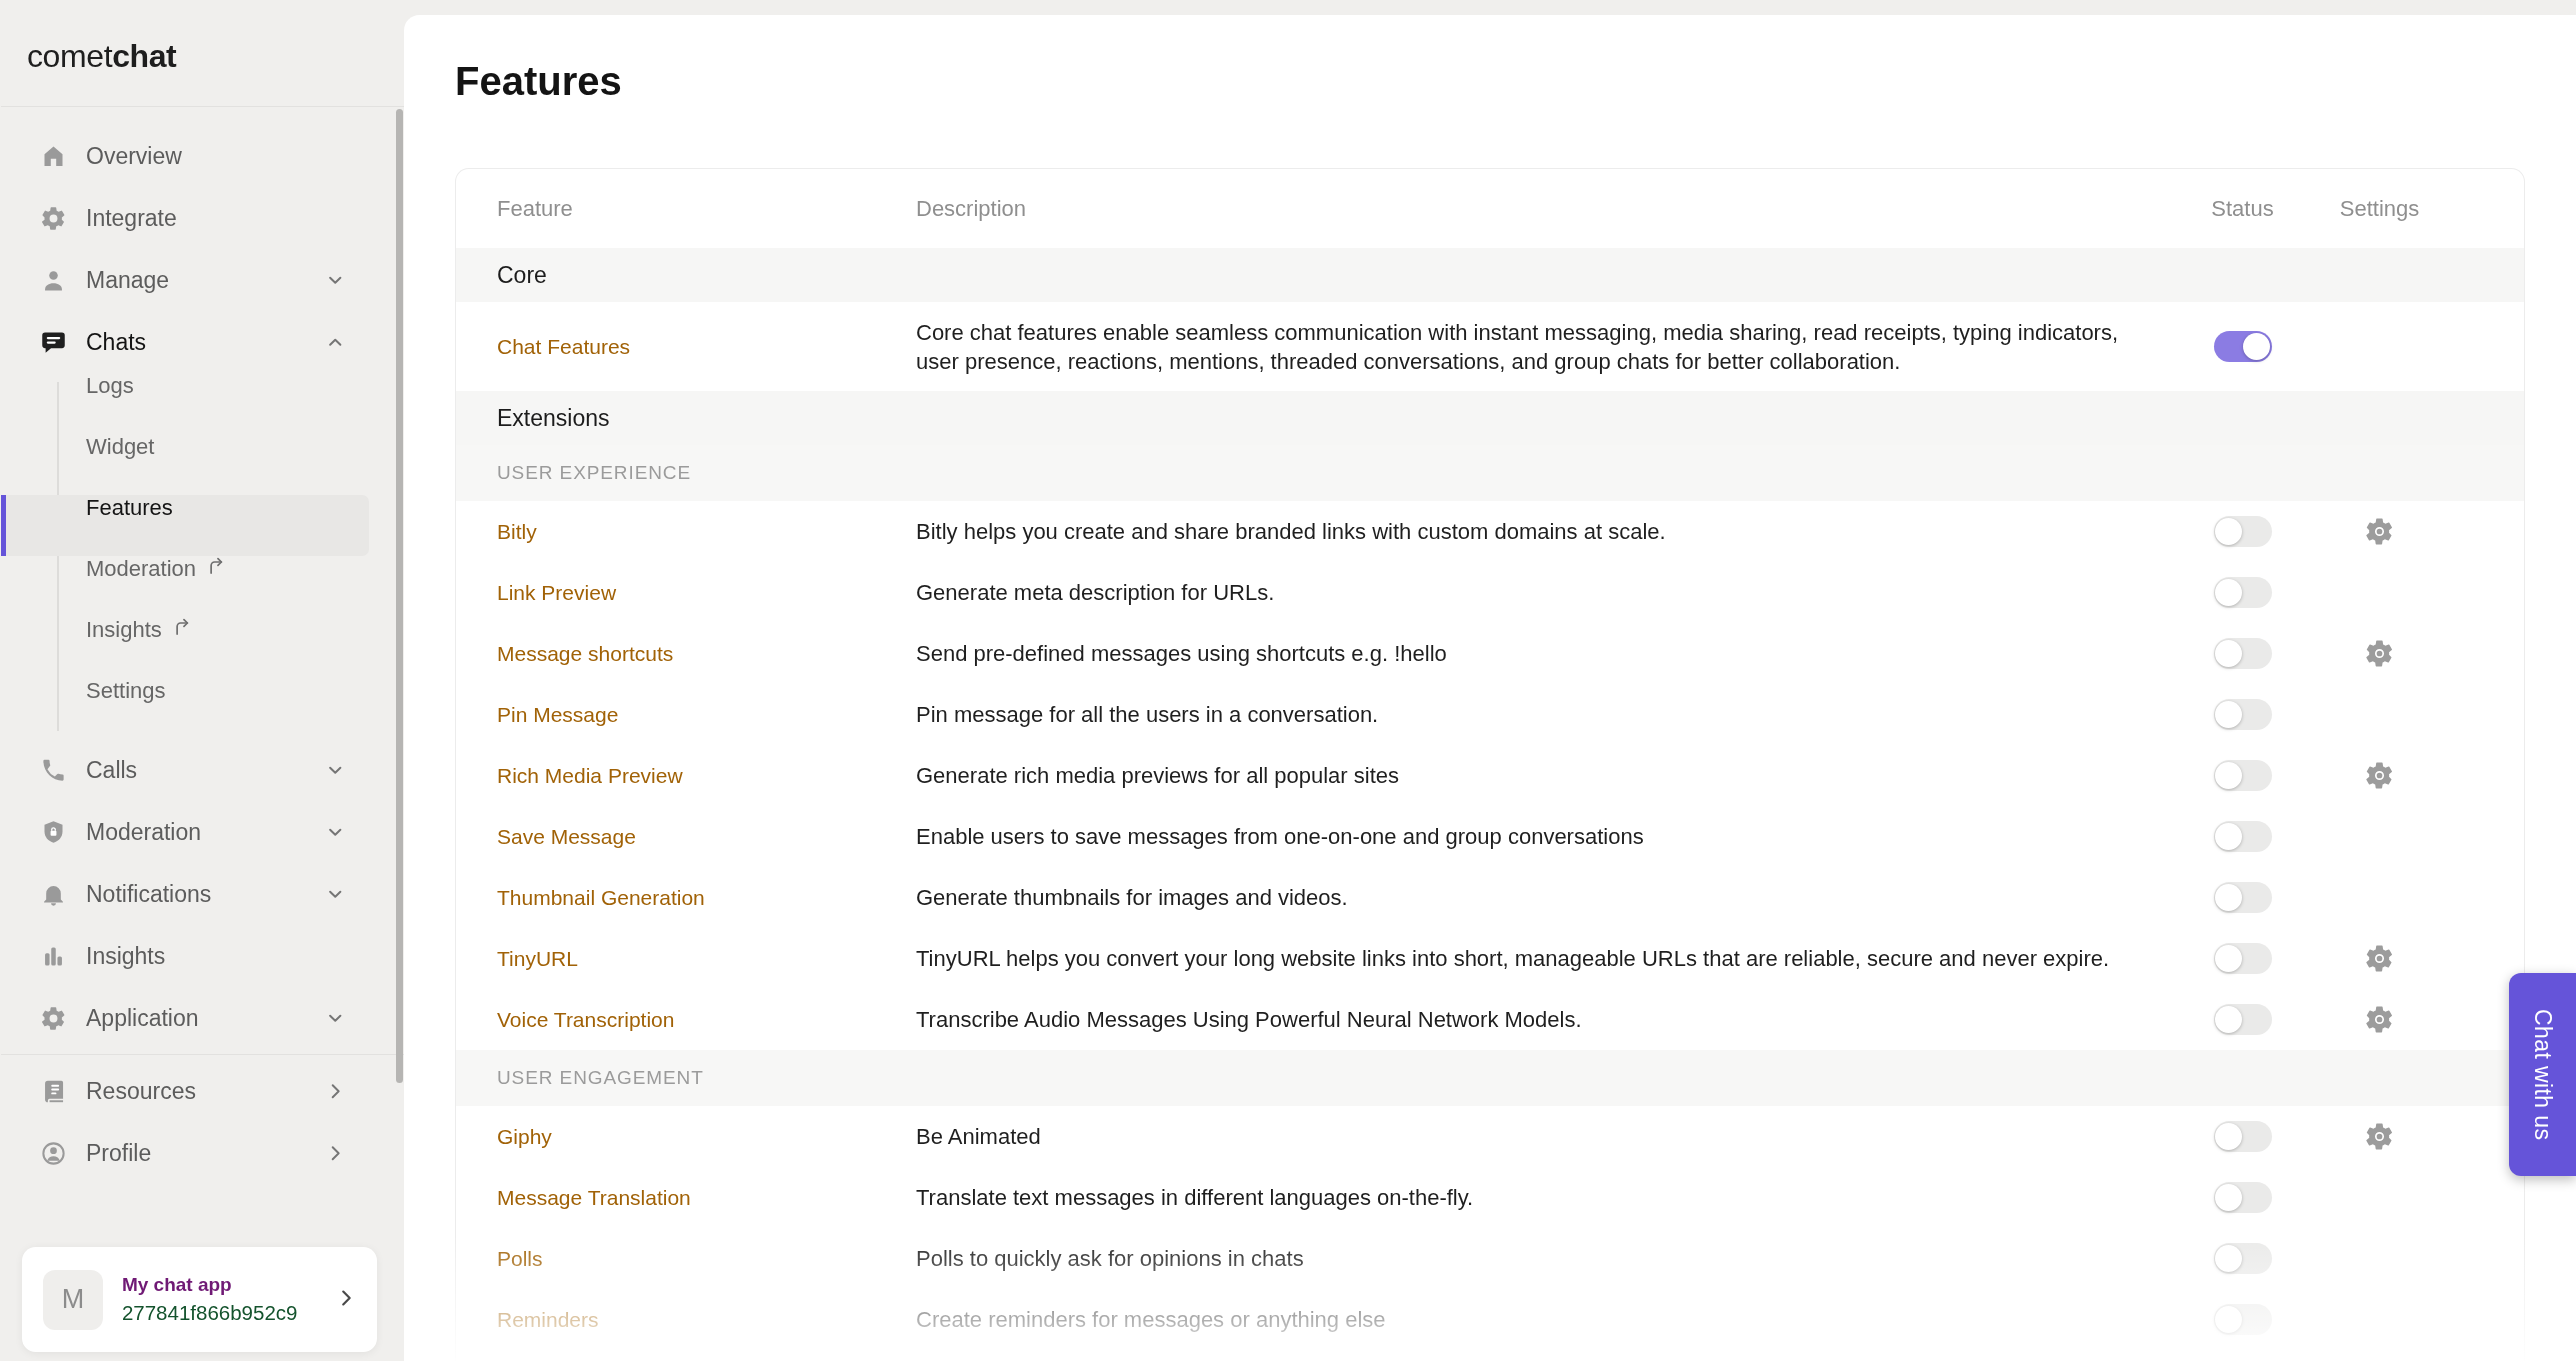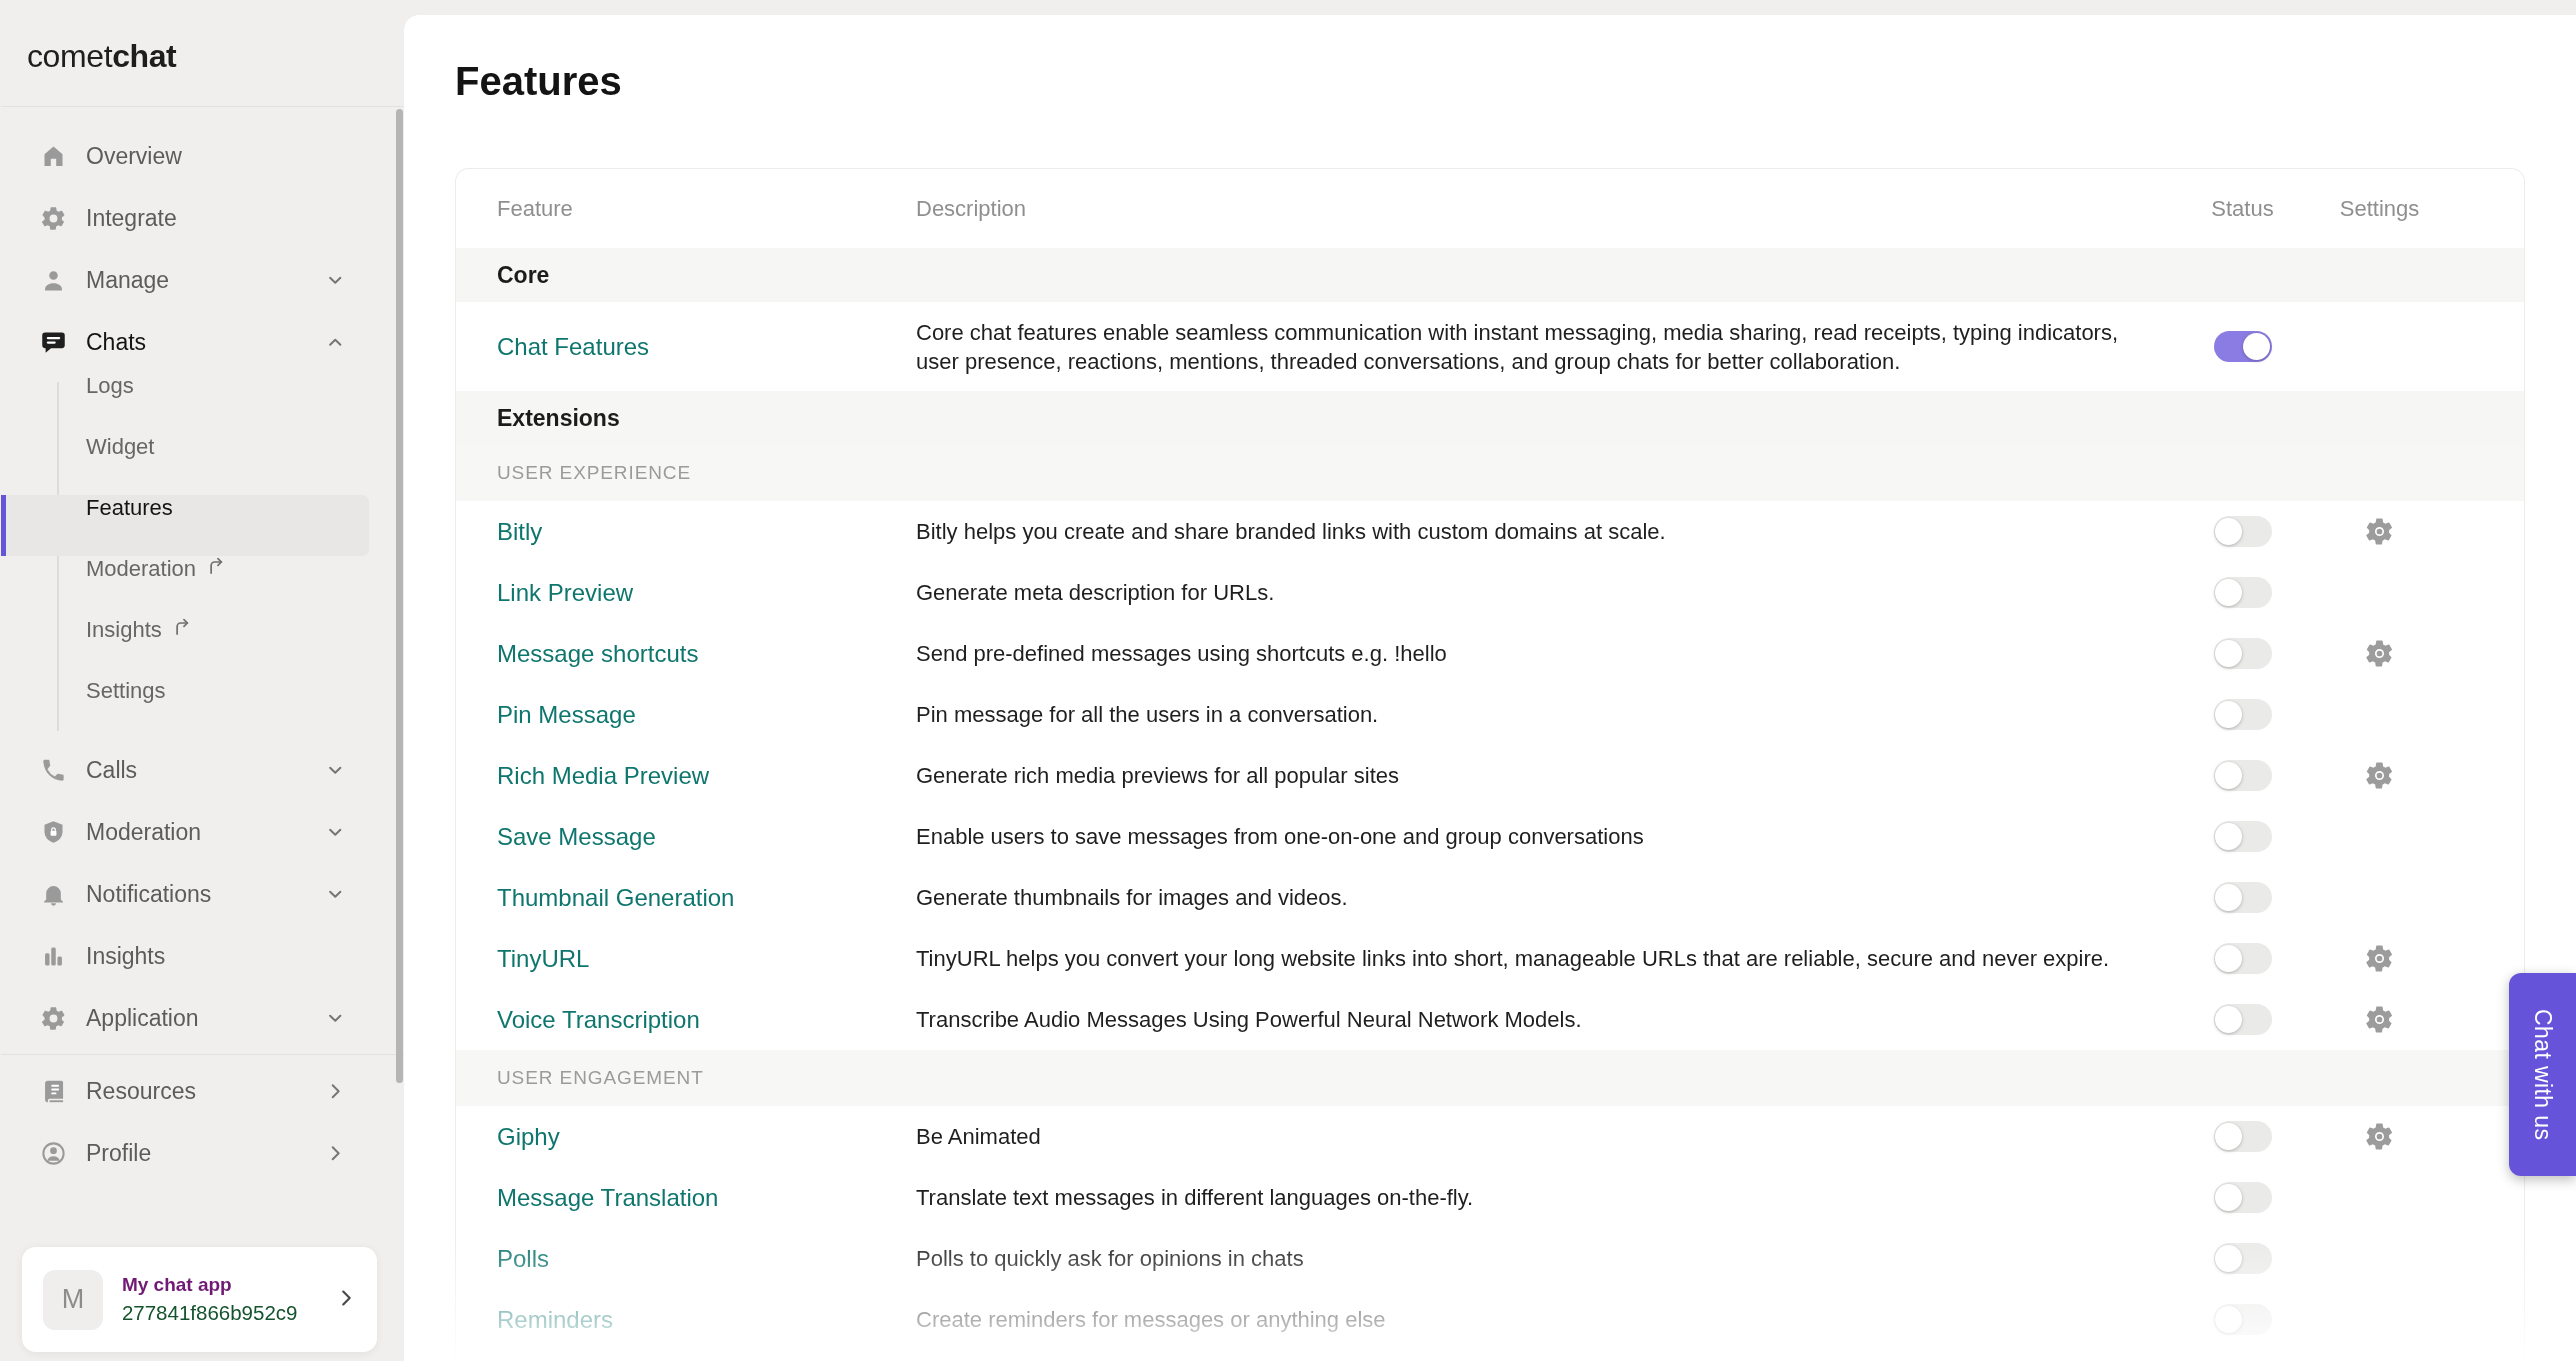--- a/index.html
+++ b/index.html
@@ -37,28 +37,28 @@
                 display:flex; align-items:center; justify-content:center; flex:0 0 auto; }
   .app-meta { margin-left:19px; flex:1; }
   .app-name { font-size:19px; font-weight:700; color:#701a75; }
   .app-id { font-size:20.5px; color:#14532d; margin-top:5.1px; }
   
   .panel { position:absolute; left:404px; top:15.4px; right:0; bottom:0; background:#fff; border-radius:15.4px 0 0 0; }
   .page-title { position:absolute; left:51px; top:44px; font-size:40px; font-weight:700; color:#141414; }
   .table-card { position:absolute; left:51px; top:153px; width:2070px; bottom:-1.7px; border:0.9px solid #ececec; border-bottom:none;
                 border-radius:13.7px 13.7px 0 0; background:#fff; overflow:hidden; }
   .trow { display:flex; align-items:center; }
-  .col-name { flex:0 0 460px; padding-left:41px; font-size:24px; color:#0f766e; }
+  .col-name { flex:0 0 460px; padding-left:41px; font-size:21px; color:#a16207; }
   .col-desc { flex:1; font-size:22px; color:#1f1f1f; line-height:29px; max-width:1264px; padding-right:34px; }
   .col-status { flex:0 0 137px; display:flex; justify-content:center; align-items:center; margin-left:auto; }
   .col-settings { flex:0 0 137px; display:flex; justify-content:center; align-items:center; margin-right:76px; }
   .thead { height:79px; }
   .thead .col-name, .thead .col-desc, .thead .hcell { font-size:22px; color:#8f8f8f; }
   .row-section { height:54px; background:#f6f6f5; }
-  .row-section .col-name { font-size:23px; font-weight:700; color:#1c1c1c; }
+  .row-section .col-name { font-size:23px; font-weight:400; color:#1c1c1c; }
   .row-subsection { height:56px; background:#f7f7f6; }
   .row-subsection .col-name { font-size:19px; color:#9b9b9b; letter-spacing:0.9px; font-weight:500; }
   .row-feature { height:61px; background:#fff; }
   .row-feature.tall { height:89px; }
   
   .toggle { position:relative; width:58px; height:31px; border-radius:15.4px; background:#eaeae9; cursor:pointer; flex:0 0 auto; }
   .toggle .knob { position:absolute; top:1.7px; left:1.7px; width:27px; height:27px; border-radius:50%; background:#fff;
                   box-shadow:0 0.9px 3.4px rgba(0,0,0,0.25); }
   .toggle.on { background:var(--toggle-on); }
   .toggle.on .knob { left:auto; right:1.7px; }

